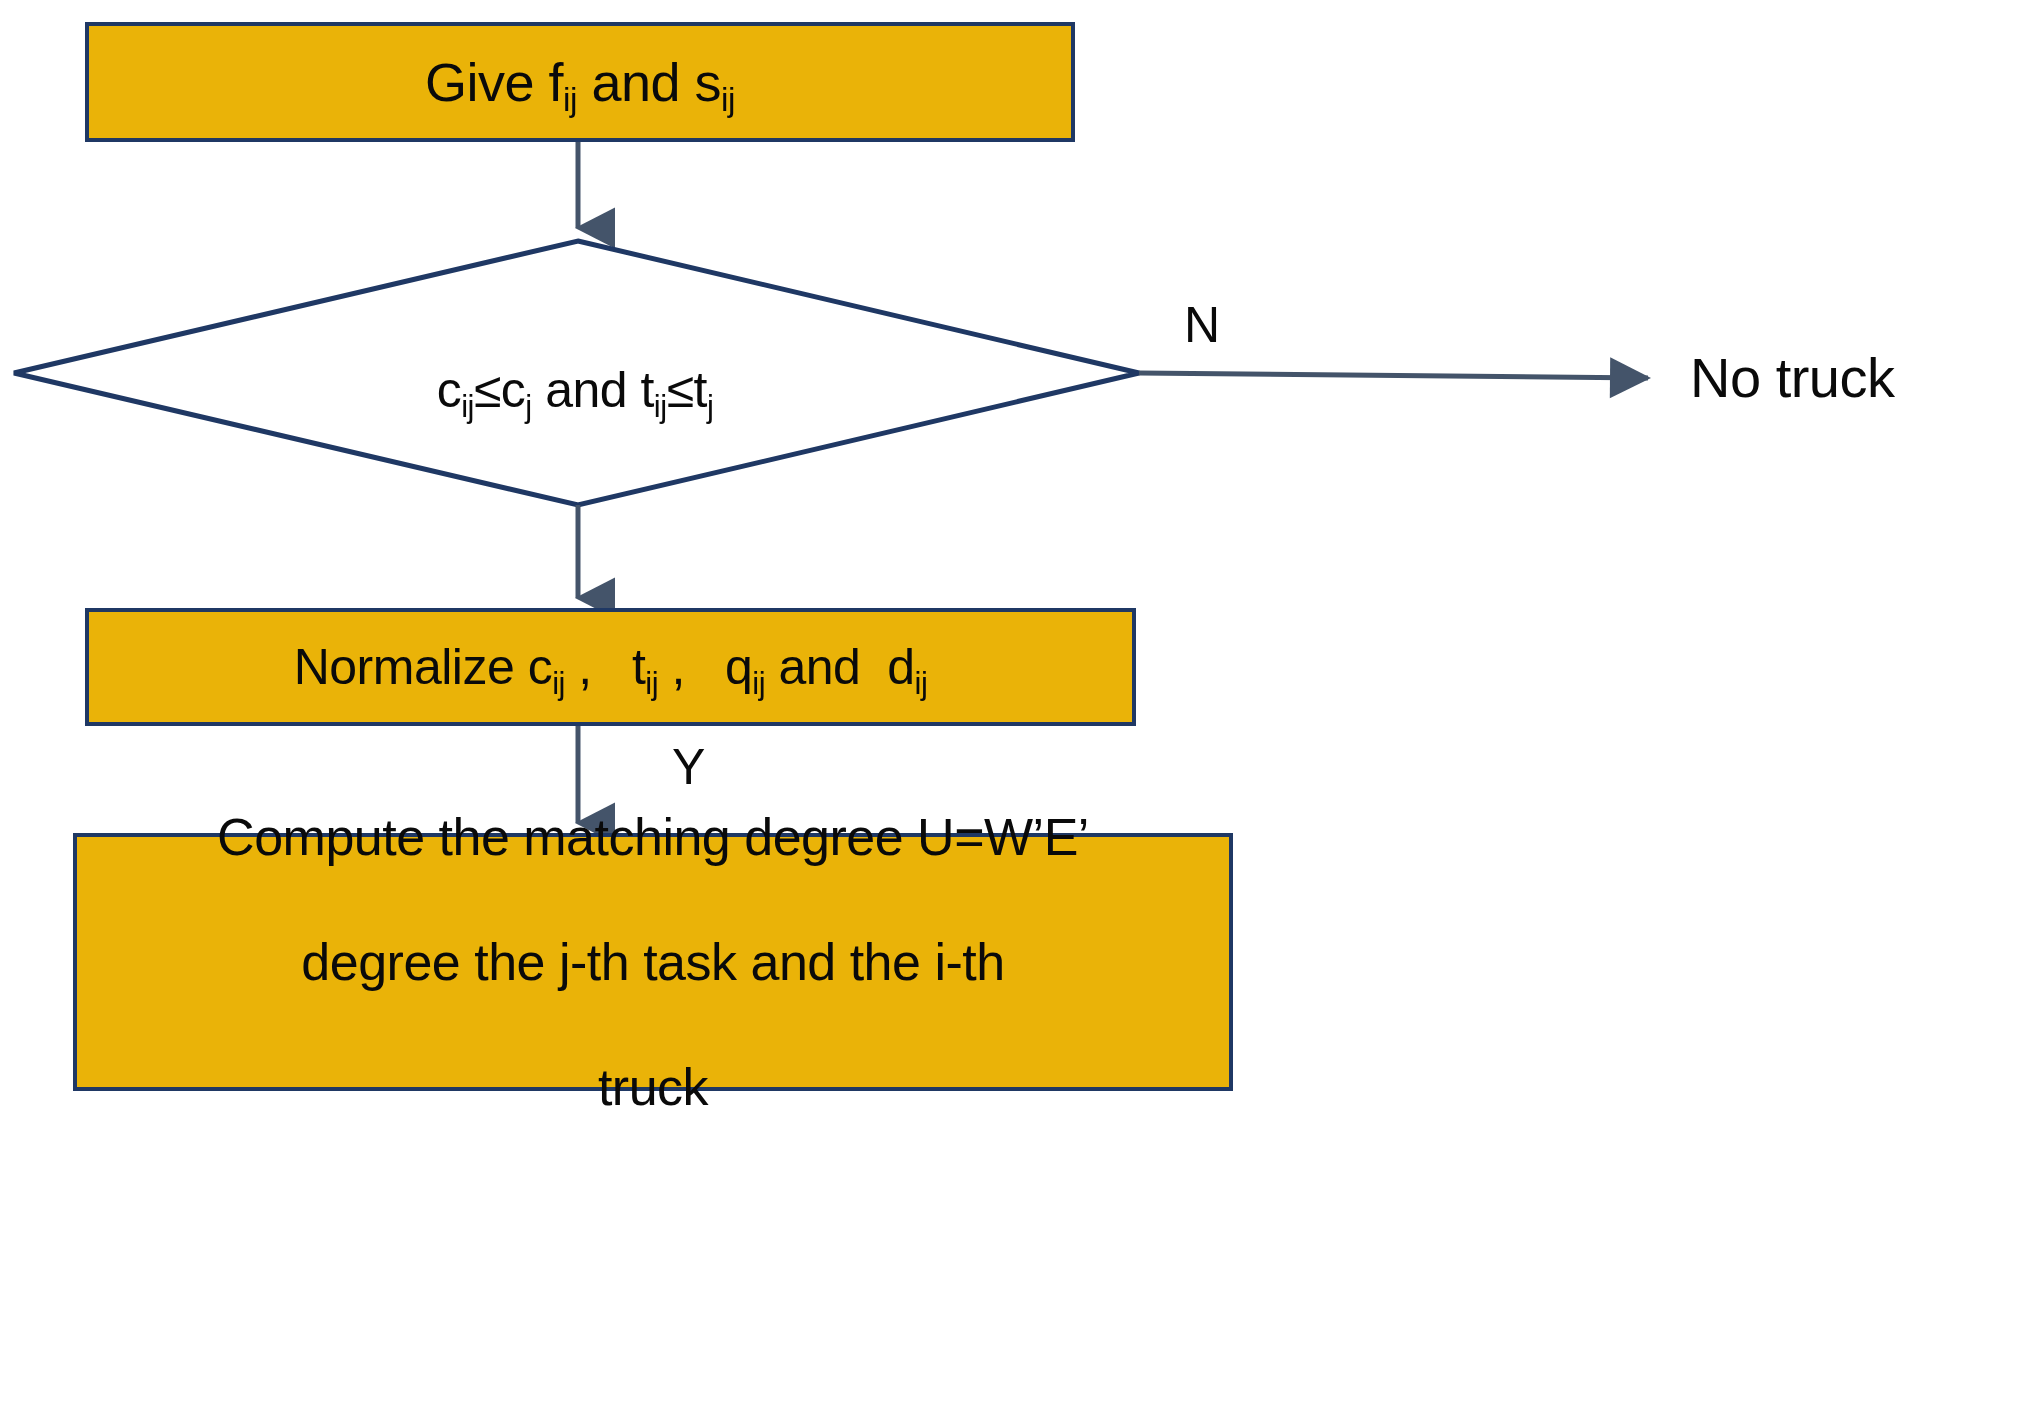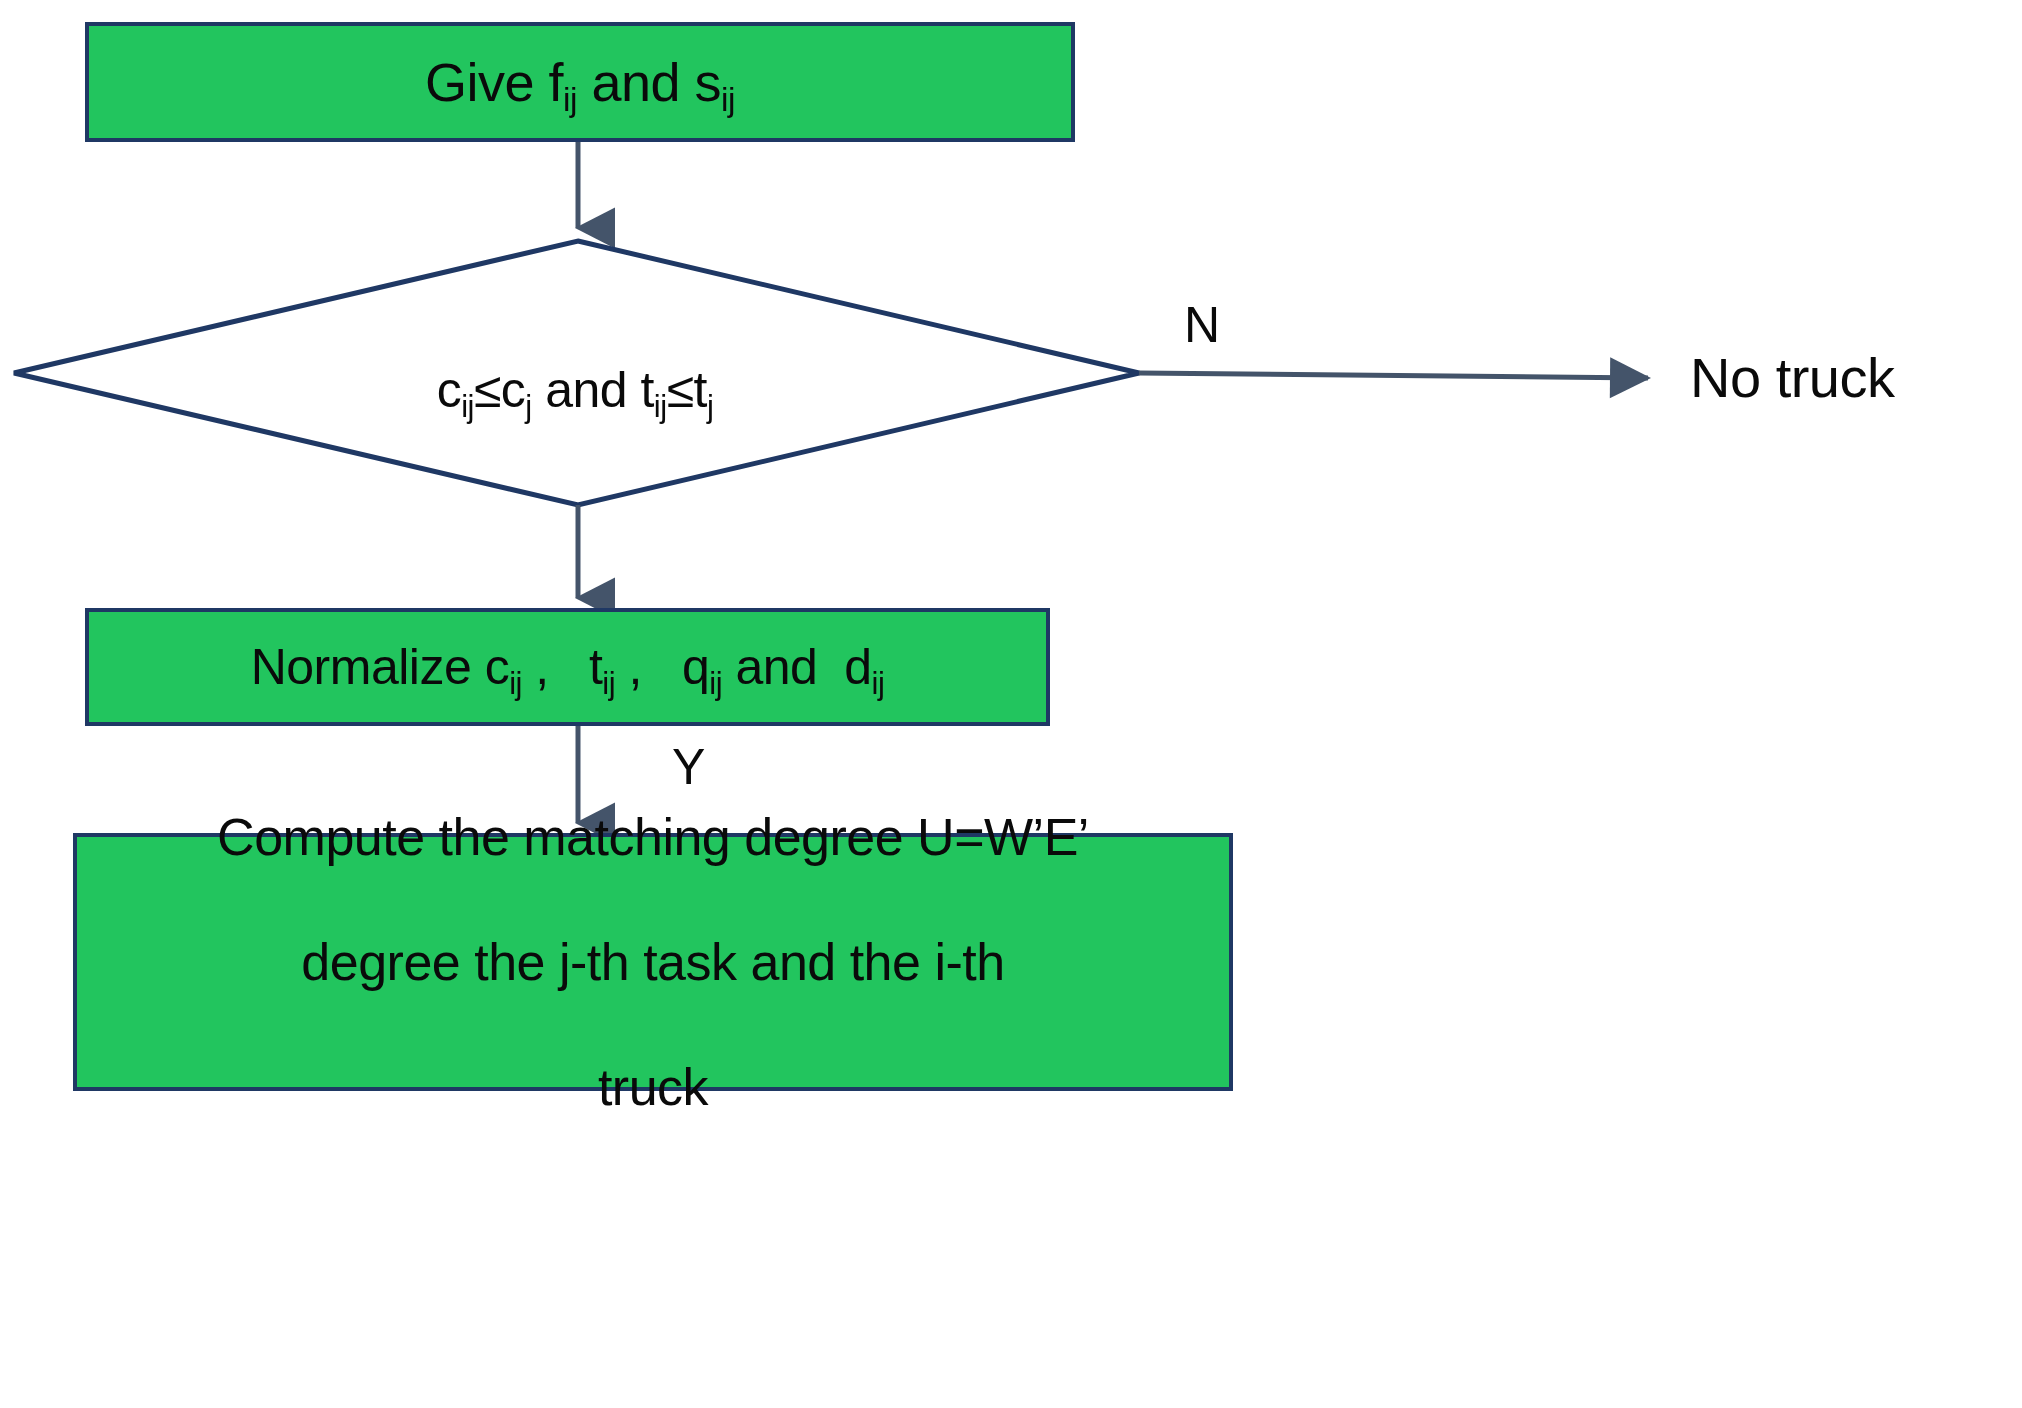--- a/index.html
+++ b/index.html
@@ -32,21 +32,21 @@
     display: flex;
     align-items: center;
     justify-content: center;
     text-align: center;
     color: #0a0a0a;
     line-height: 1.20;
     letter-spacing: -0.5px;
   }
   .proc {
     border: 4px solid #1F3864;
-    background: #22c55e;
+    background: #eab308;
   }
   .proc-text {
     padding: 0 14px;
     white-space: pre-line;
   }
   
   #node-start {
     left: 85px;  top: 22px;
     width: 990px; height: 120px;
     font-size: 54px;
@@ -57,21 +57,21 @@
     width: 640px; height: 160px;
     font-size: 50px;
   }
   #node-decision .dec-text {
     white-space: pre-line;
     line-height: 1.28;
   }
   
   #node-normalize {
     left: 85px;  top: 608px;
-    width: 965px; height: 118px;
+    width: 1051px; height: 118px;
     font-size: 50px;
   }
   
   #node-compute {
     left: 73px;  top: 833px;
     width: 1160px; height: 258px;
     font-size: 52px;
   }
   
   #node-nomatch {

